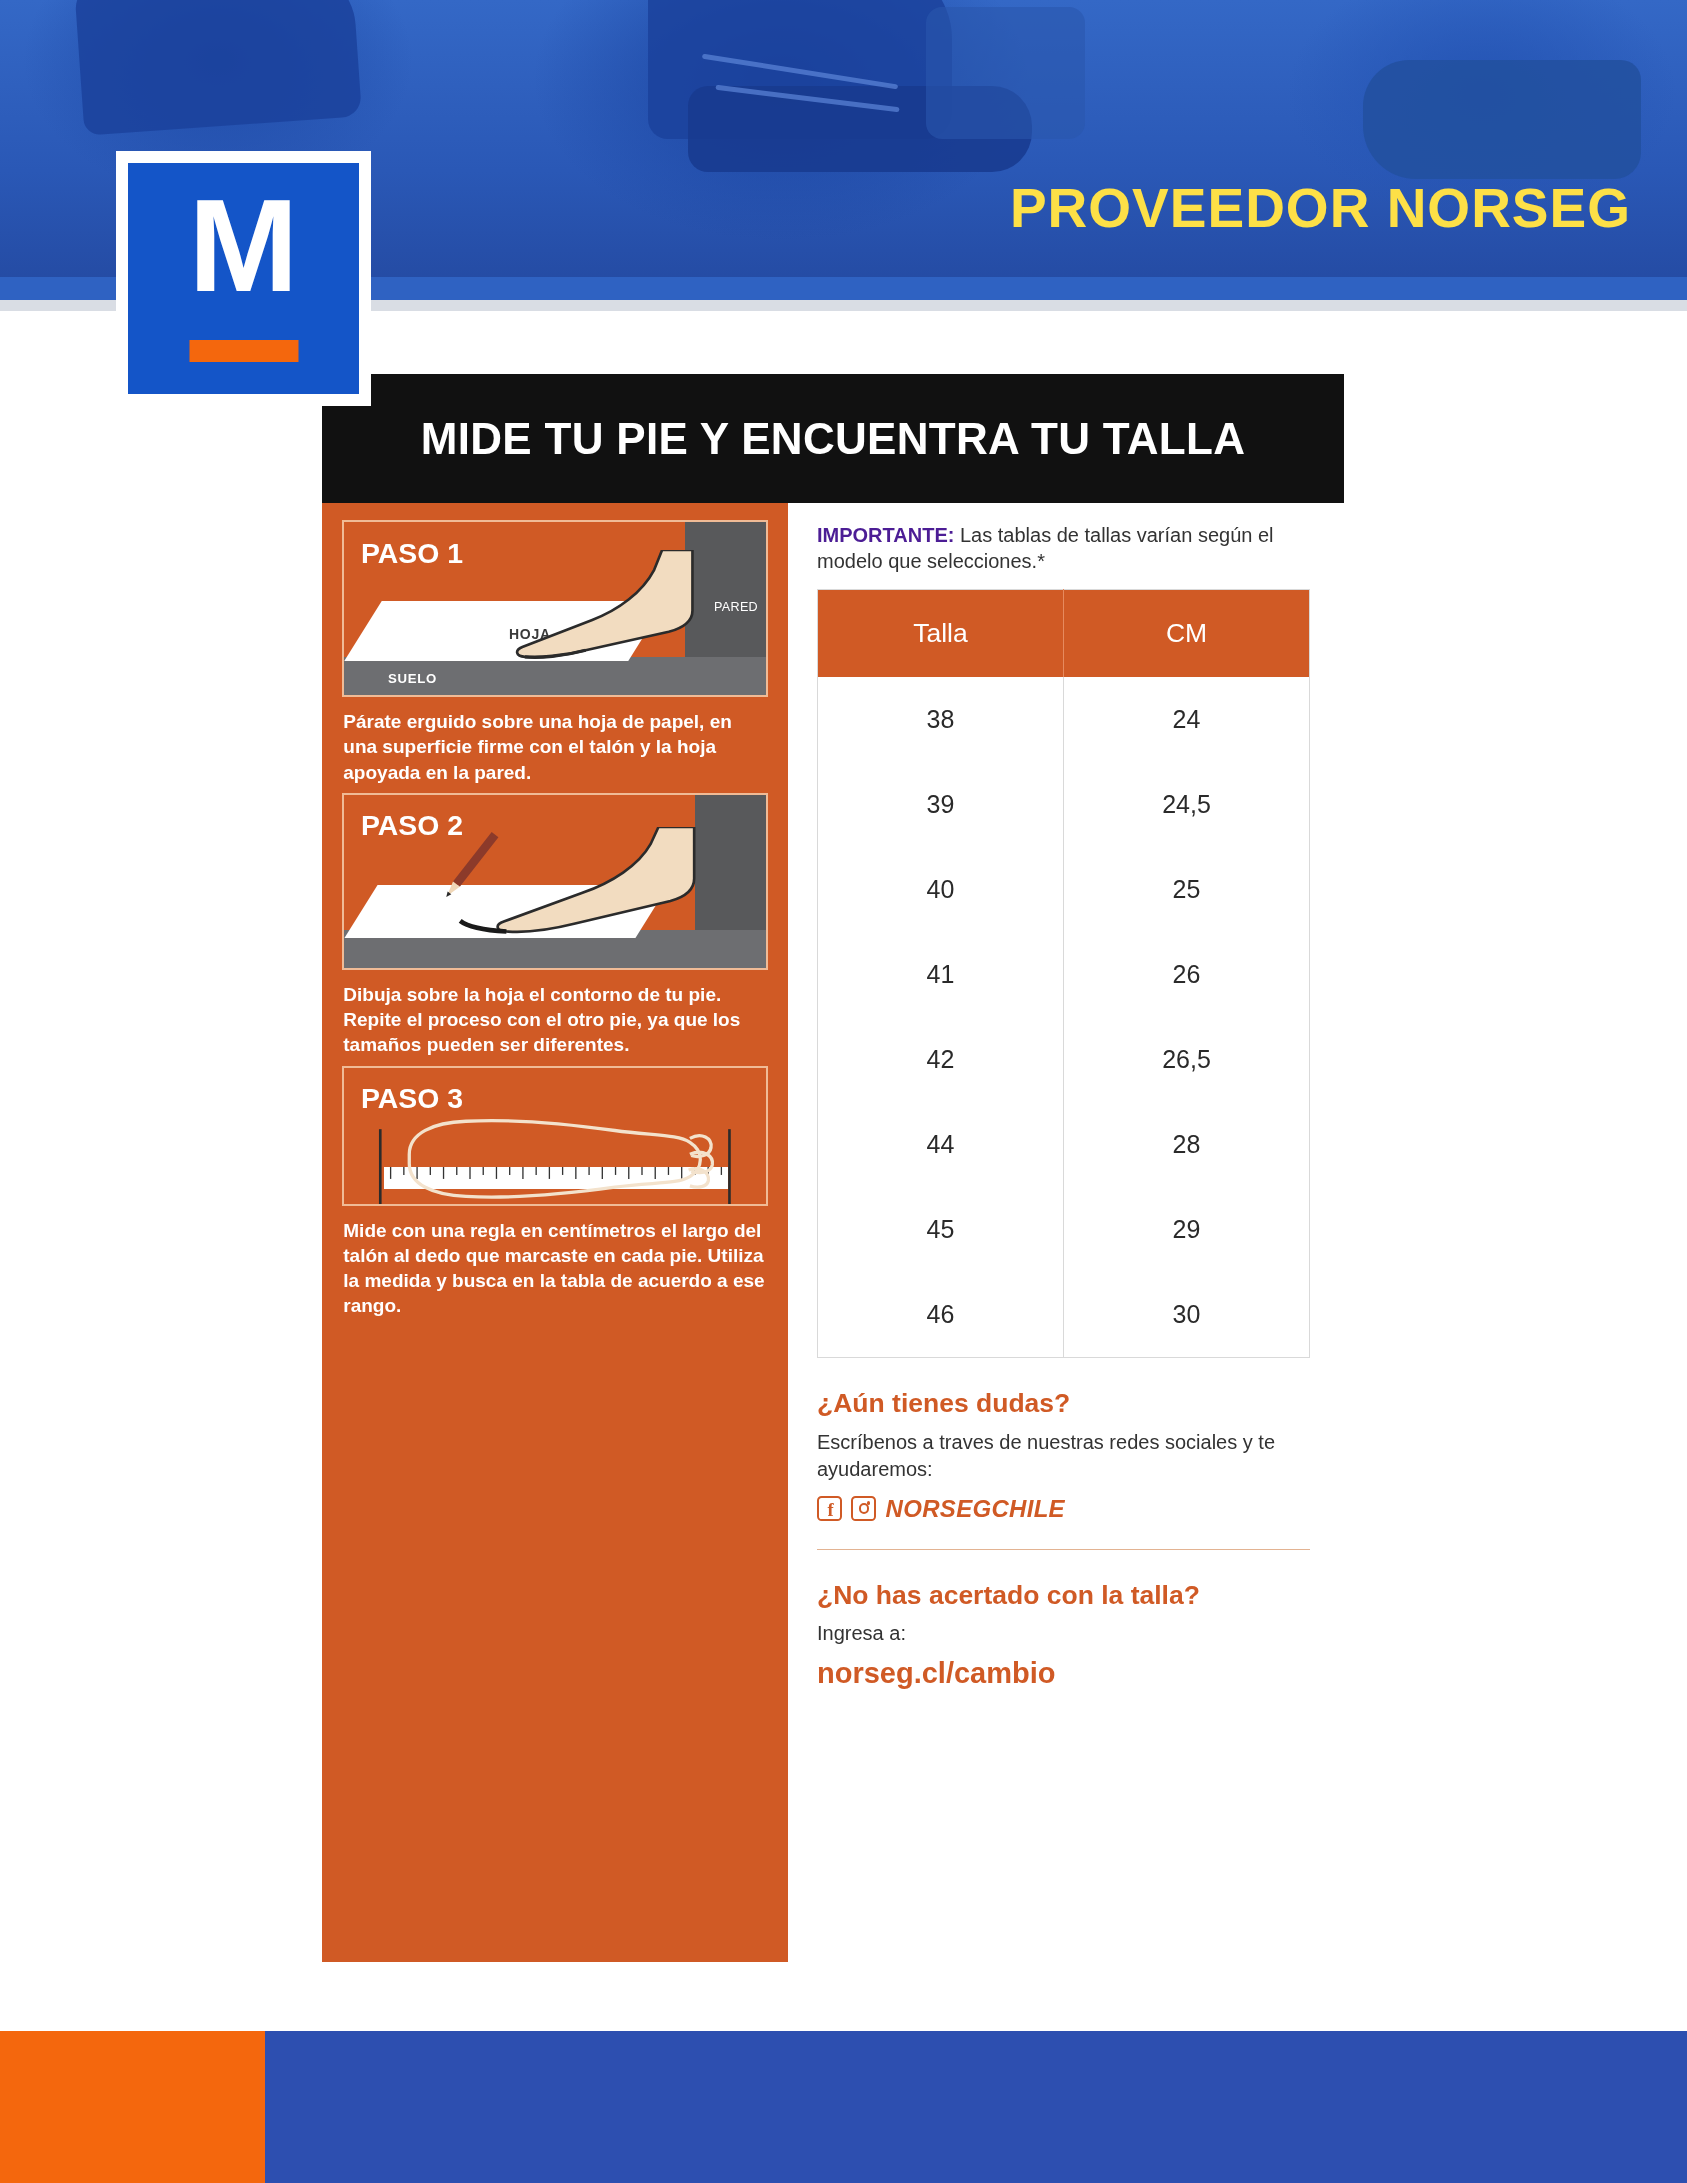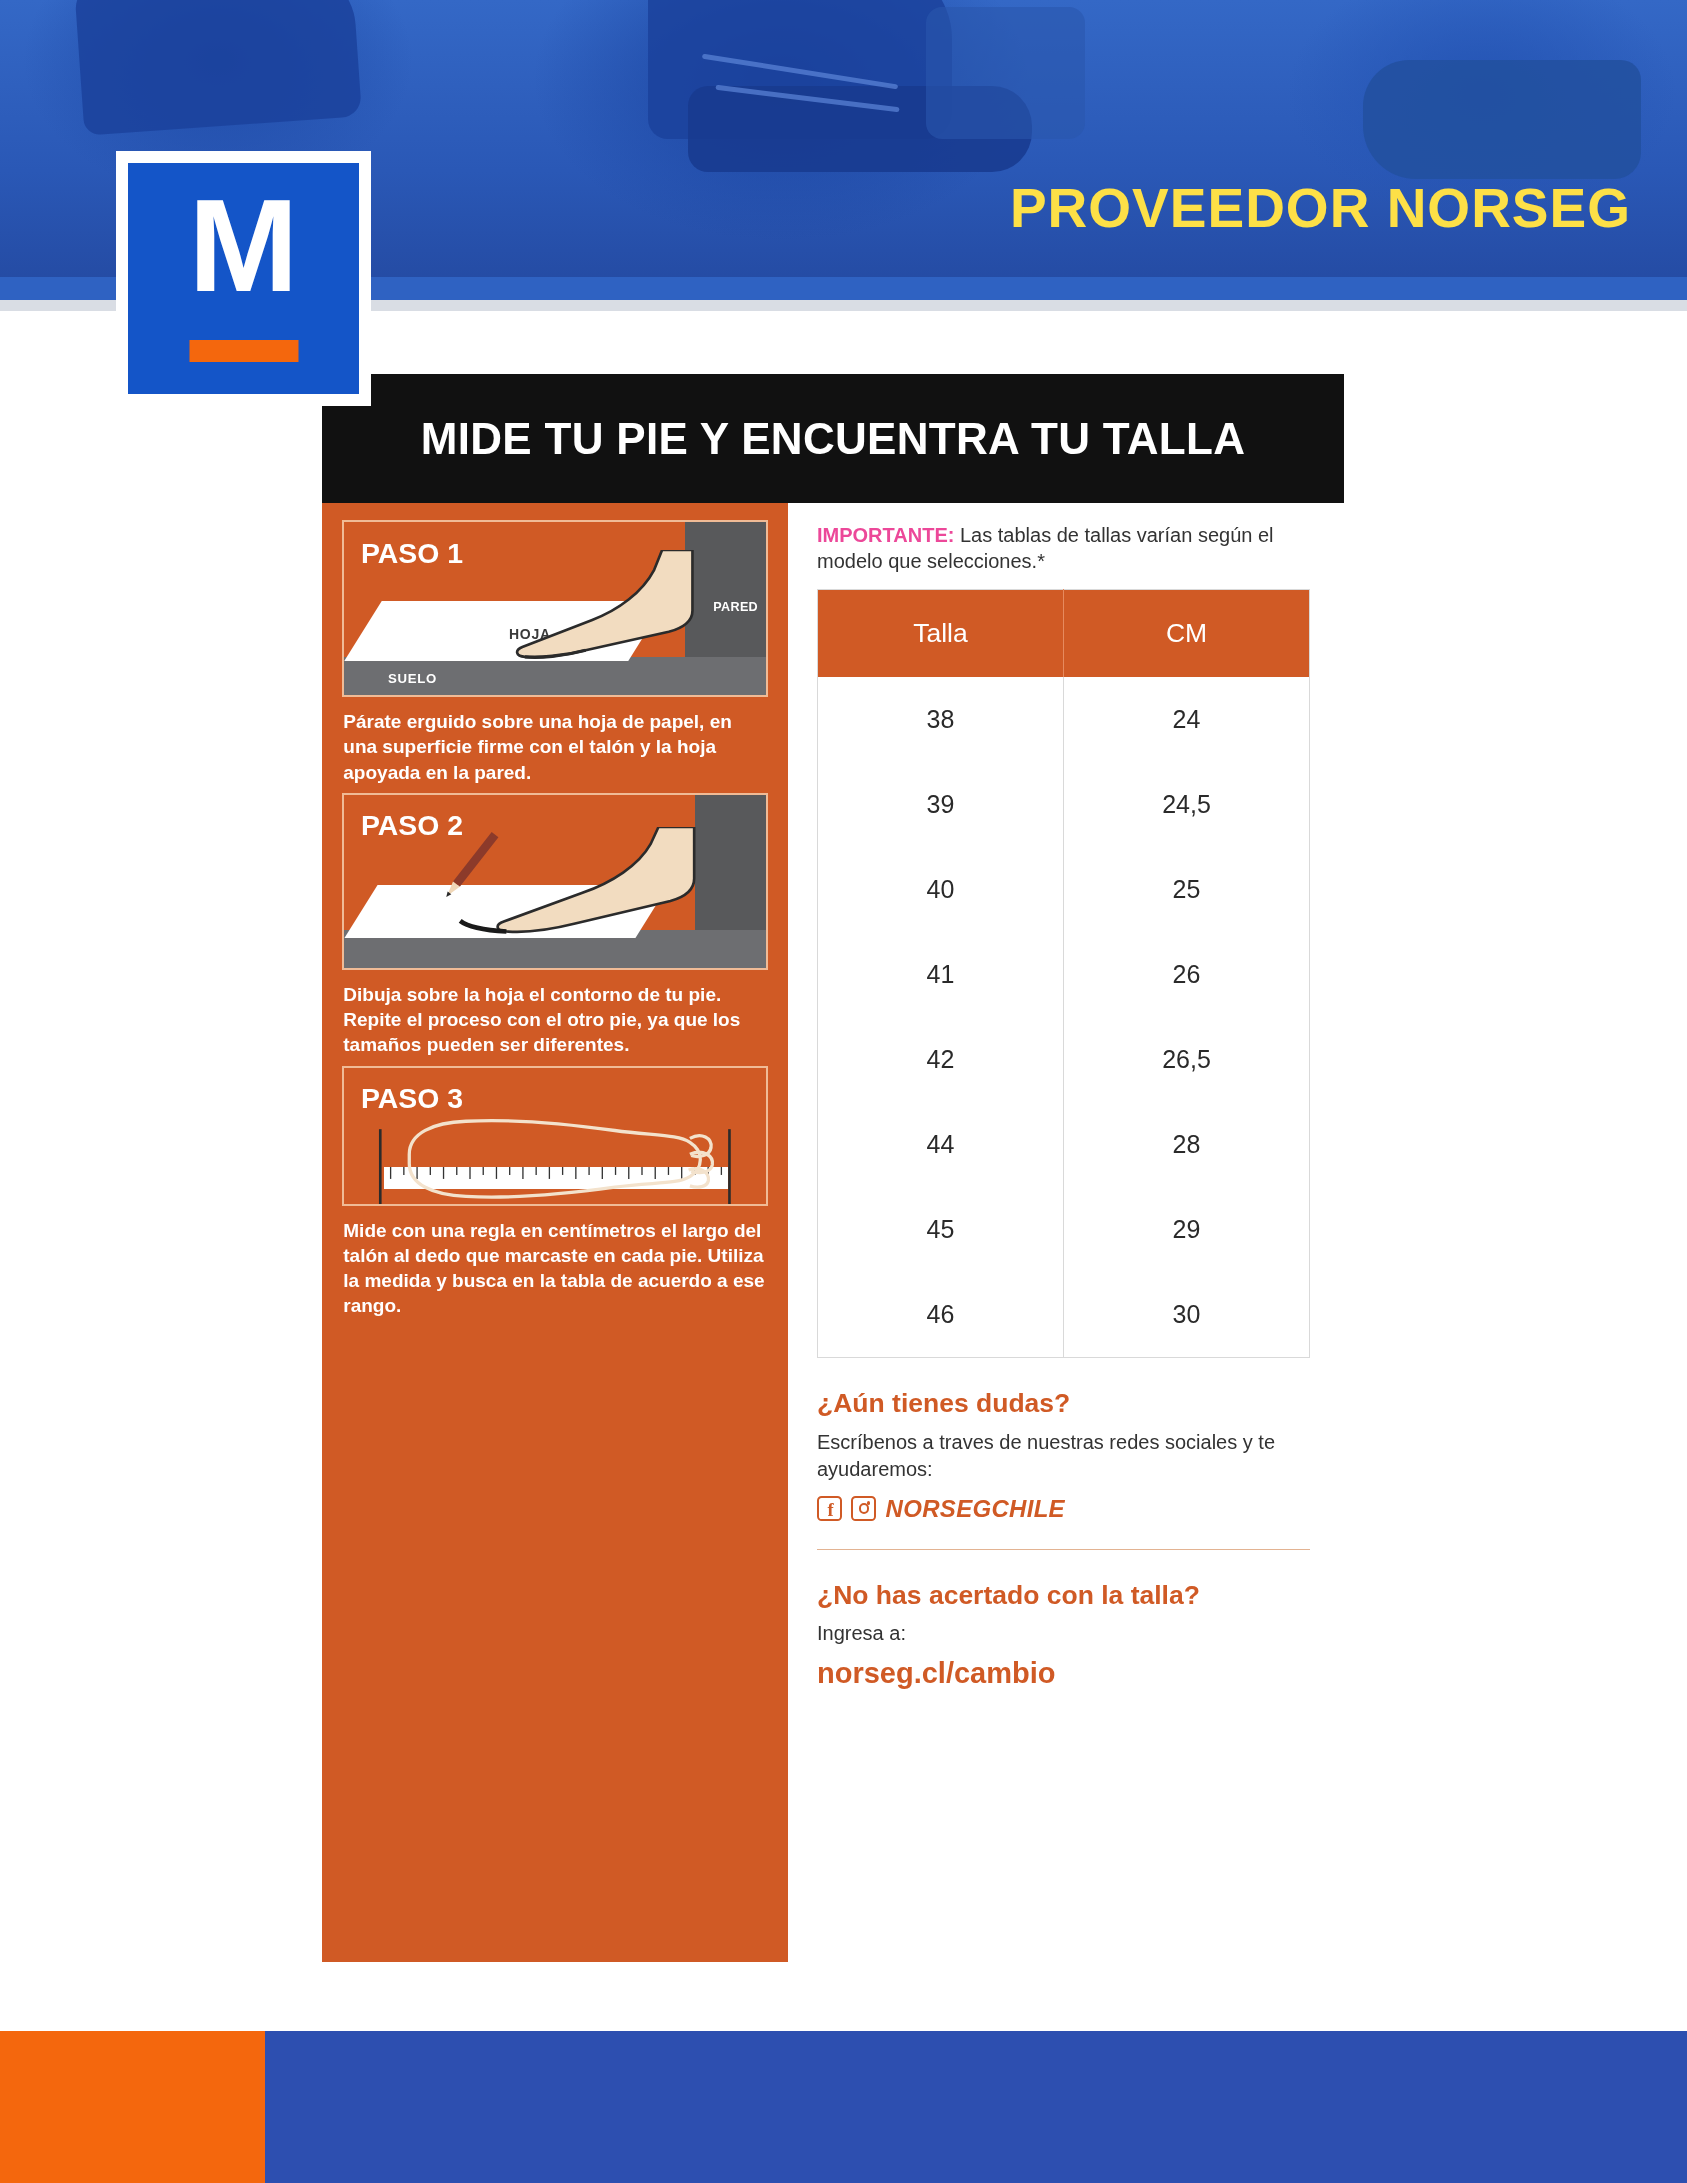--- a/index.html
+++ b/index.html
@@ -184,21 +184,21 @@
     right: 0; top: 0;
     width: 81px; height: 100%;
     background: #58595b;
   }
   .wall-label {
     position: absolute;
     right: 8px;
     top: 78px;
     color: #ffffff;
     font-size: 12.6px;
-    font-weight: bold;
+    font-weight: normal;
     letter-spacing: 0.3px;
     font-family: "Liberation Sans", sans-serif;
   }
   .floor {
     position: absolute;
     left: 0; bottom: 0;
     width: 100%; height: 38px;
     background: #6d6e71;
   }
   .floor-label {
@@ -254,21 +254,21 @@
 
   
   .important-line {
     font-size: 20px;
     line-height: 1.33;
     color: #333333;
     margin-bottom: 14.6px;
     font-family: "Liberation Sans", sans-serif;
   }
   .important-label {
-    color: #ec4899;
+    color: #4c1d95;
     font-weight: bold;
   }
   table.size-table {
     width: 100%;
     border-collapse: collapse;
     border: 1.3px solid #d9d9d9;
   }
   table.size-table thead th {
     background: #d05a25;
     color: #ffffff;

